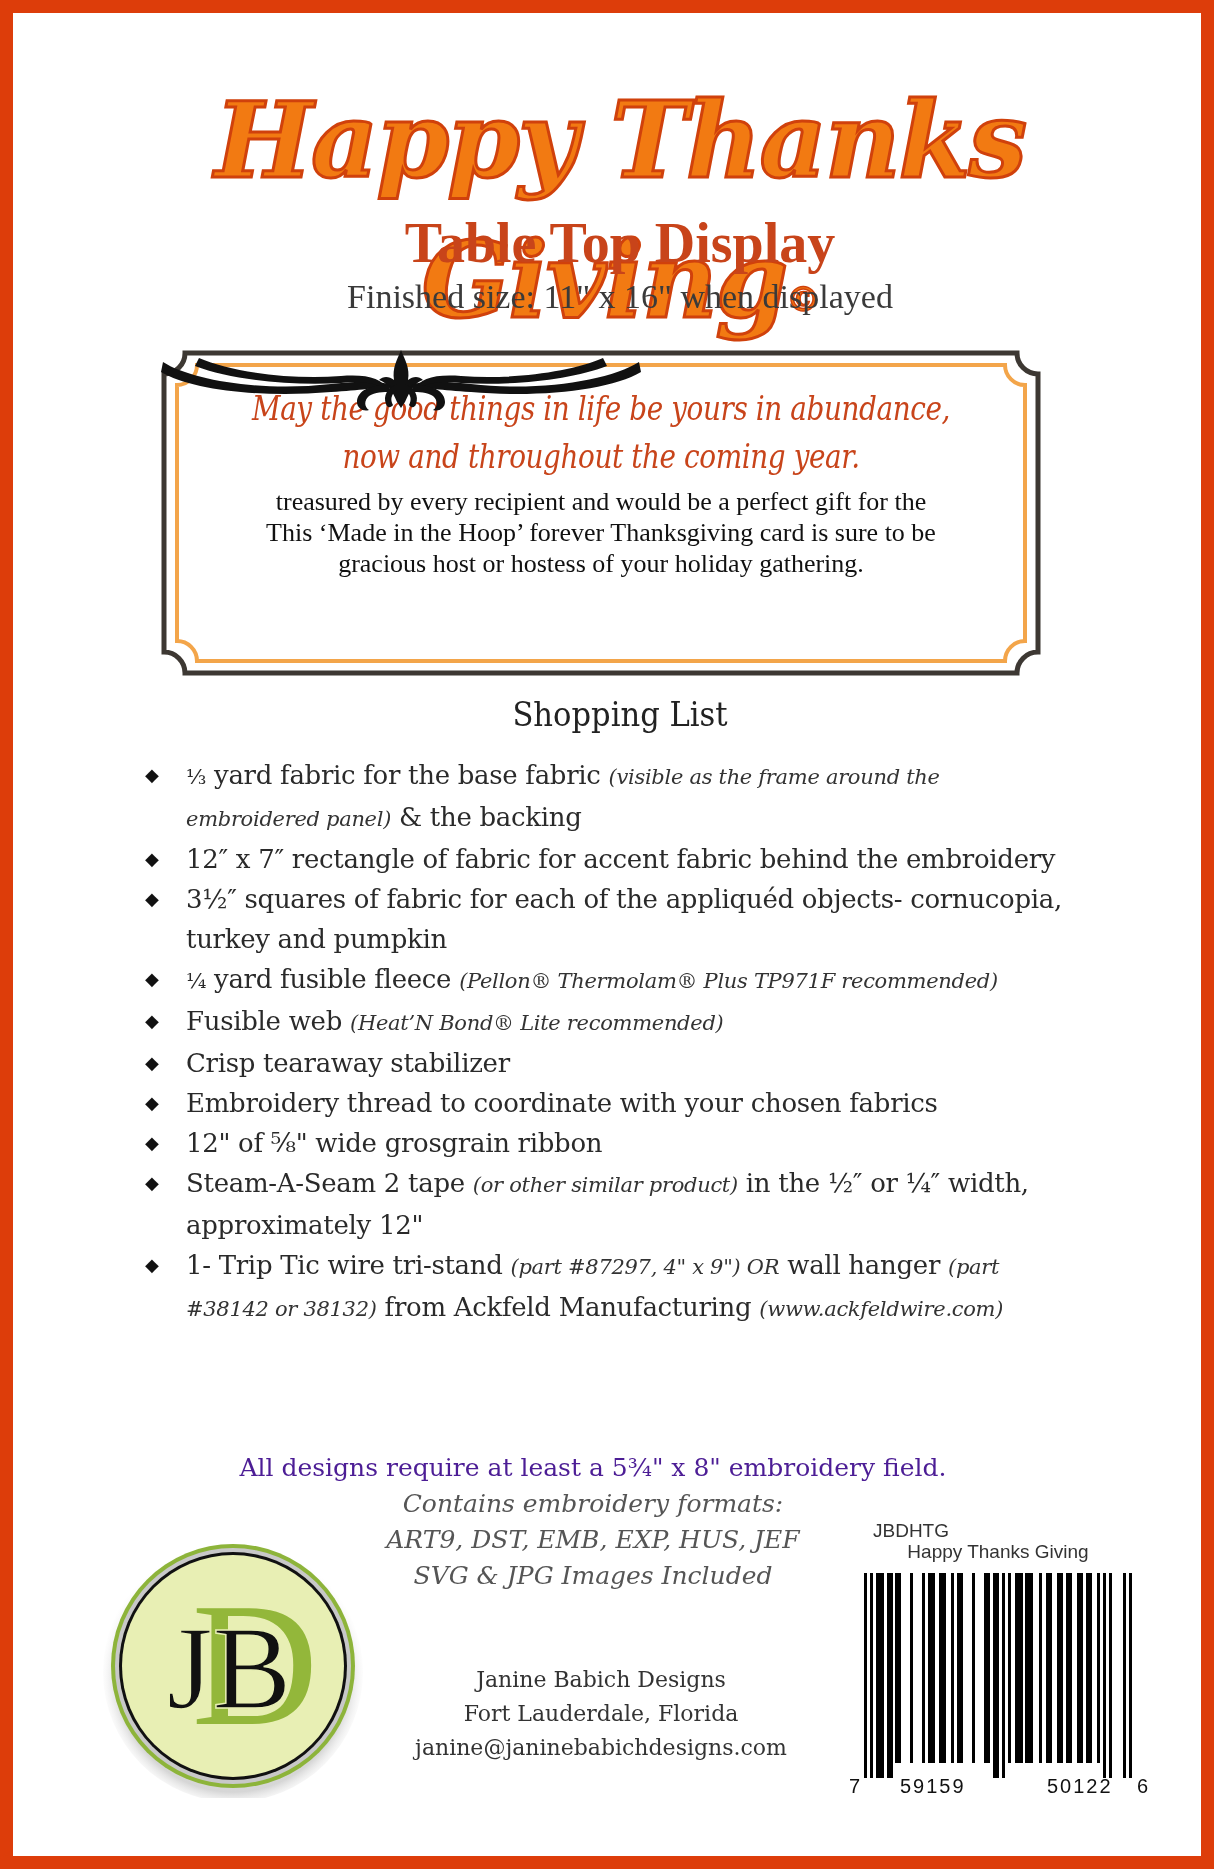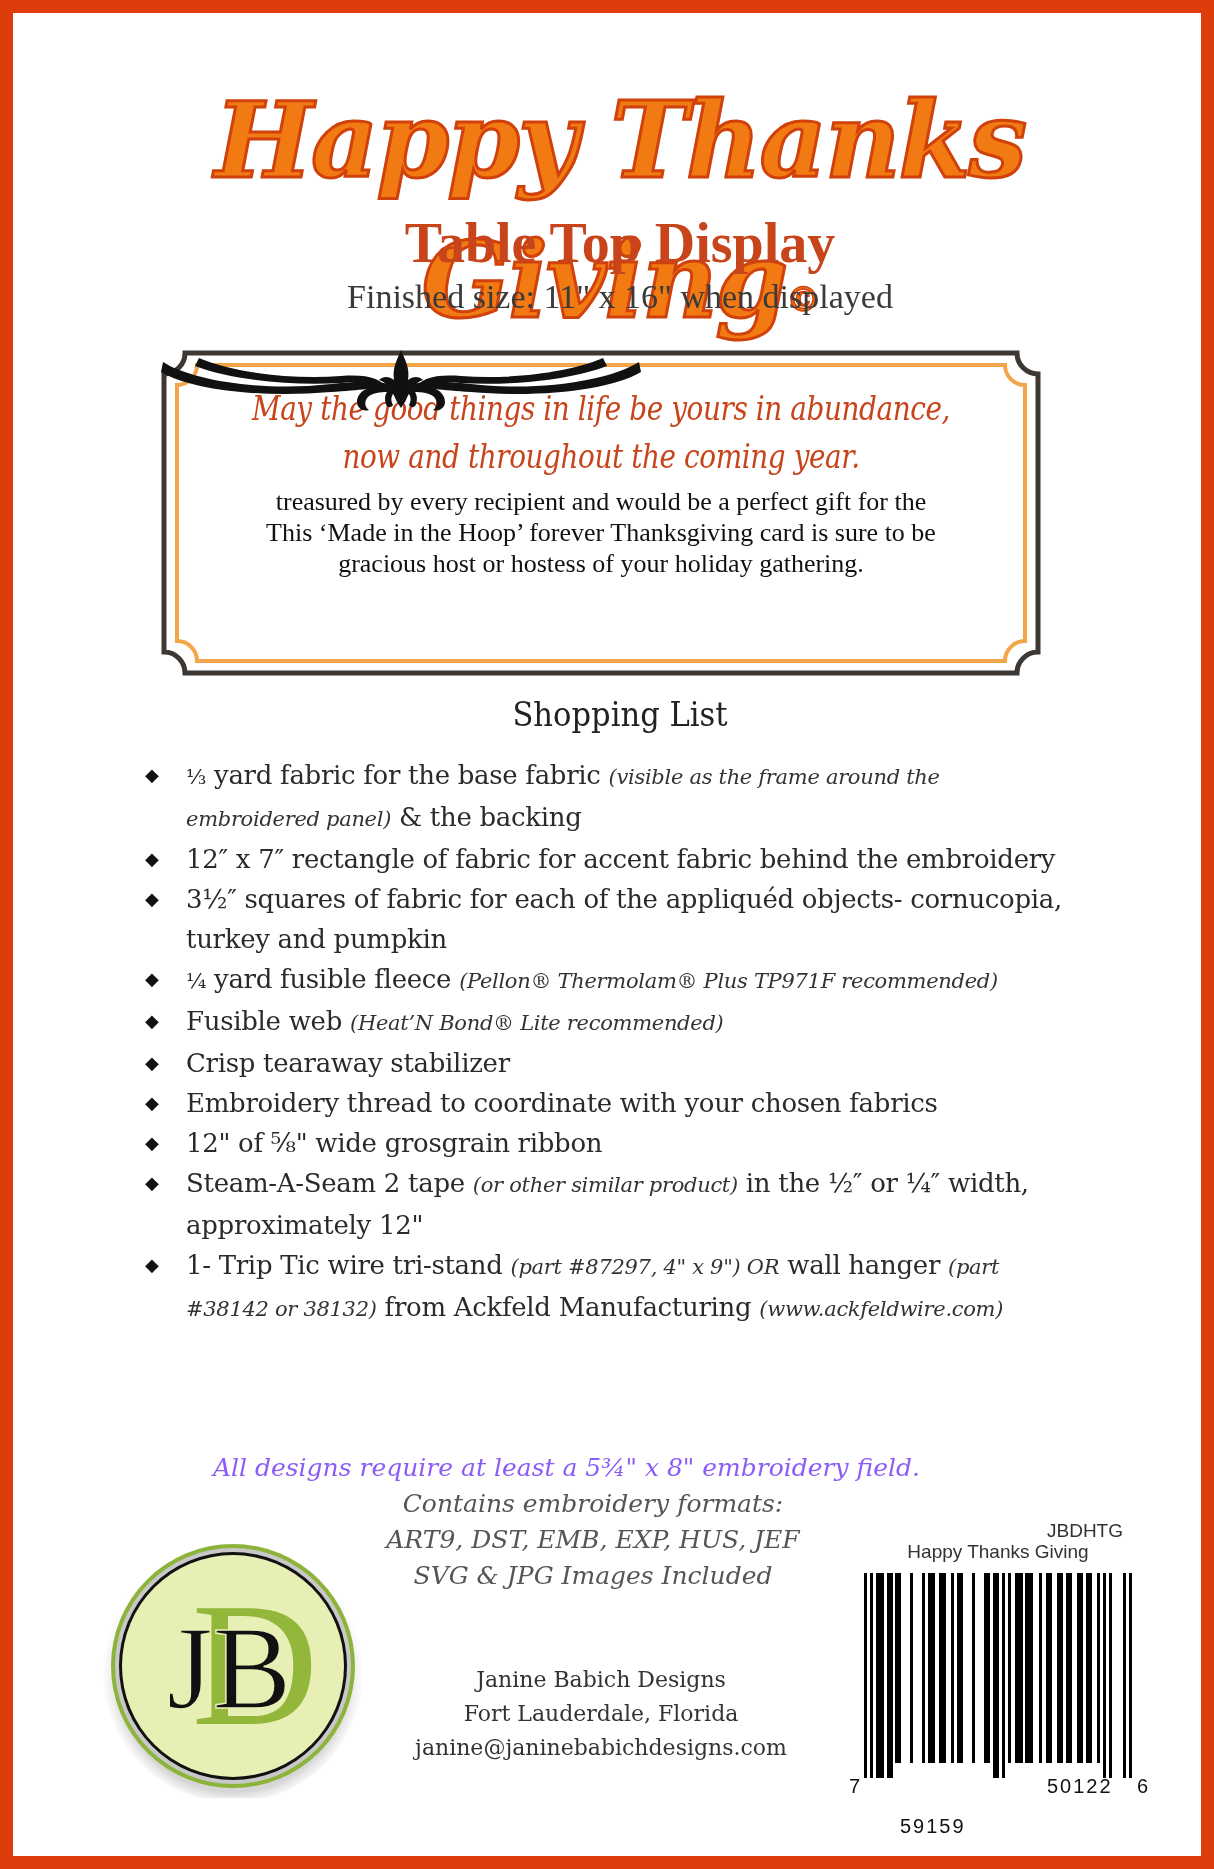--- a/index.html
+++ b/index.html
@@ -62,42 +62,42 @@
     letter-spacing: -0.3px;
   }
   .list li .bullet {
     position: absolute; left: 2px; top: 0; font-size: 18px; color: #111;
   }
   .list li .it { font-style: italic; font-size: 21px; color: #333; }
   .list li .frac { font-size: 21px; }
 
   
   .req {
-    left: 200px; width: 760px; top: 1437px; 
-    font-family: "DejaVu Serif", serif; font-style: italic;
-    font-size: 25px; line-height: 36px; color: #8b5cf6;
+    left: 200px; width: 760px; top: 1437px; text-align: center;
+    font-family: "DejaVu Serif", serif; 
+    font-size: 25px; line-height: 36px; color: #4c1d95;
   }
   .formats {
     left: 330px; width: 500px; top: 1473px; text-align: center;
     font-family: "DejaVu Serif", serif; font-style: italic;
     font-size: 25px; line-height: 36px; color: #555;
   }
   .address {
     left: 363px; width: 450px; top: 1650px; text-align: center;
     font-family: "DejaVu Serif", serif;
     font-size: 22px; line-height: 34px; color: #333;
   }
 
   
   .logo { left: 90px; top: 1525px; width: 260px; height: 260px; }
   .logo svg { position: absolute; left: 0; top: 0; }
 
   
   .bc-code {
-    left: 860px; width: 250px; top: 1508px; text-align: right;
+    left: 860px; width: 250px; top: 1508px; text-align: left;
     font-family: "Liberation Sans", sans-serif; font-size: 19px; line-height: 20px; color: #333;
   }
   .bc-name {
     left: 860px; width: 250px; top: 1528px; text-align: center;
     font-family: "Liberation Sans", sans-serif; font-size: 19px; line-height: 22px; color: #333;
   }
   .barcode { left: 834px; top: 1560px; }
   .bc-digit {
     font-family: "Liberation Sans", sans-serif; font-size: 20px; color: #111; line-height: 22px;
   }
@@ -250,17 +250,17 @@
       <rect x="239" y="0" width="6" height="190"></rect>
         <rect x="250" y="0" width="3" height="190"></rect>
 
       <rect x="256" y="0" width="3" height="205"></rect>
         <rect x="262" y="0" width="3" height="205"></rect>
       <rect x="276" y="0" width="3" height="205"></rect>
         <rect x="282" y="0" width="3" height="205"></rect>
     </g>
   </svg>
   <div class="abs bc-digit" style="left:836px; top:1762px;">7</div>
-  <div class="abs bc-digit" style="left:887px; top:1762px; letter-spacing:2px;margin-top:40px;">59159</div>
+  <div class="abs bc-digit" style="left:887px; top:1762px; letter-spacing:2px;">59159</div>
   <div class="abs bc-digit" style="left:998px; top:1762px; letter-spacing:2px;margin-left:36px;">50122</div>
   <div class="abs bc-digit" style="left:1124px; top:1762px;">6</div>
 
 </div>
 
 </body></html>

